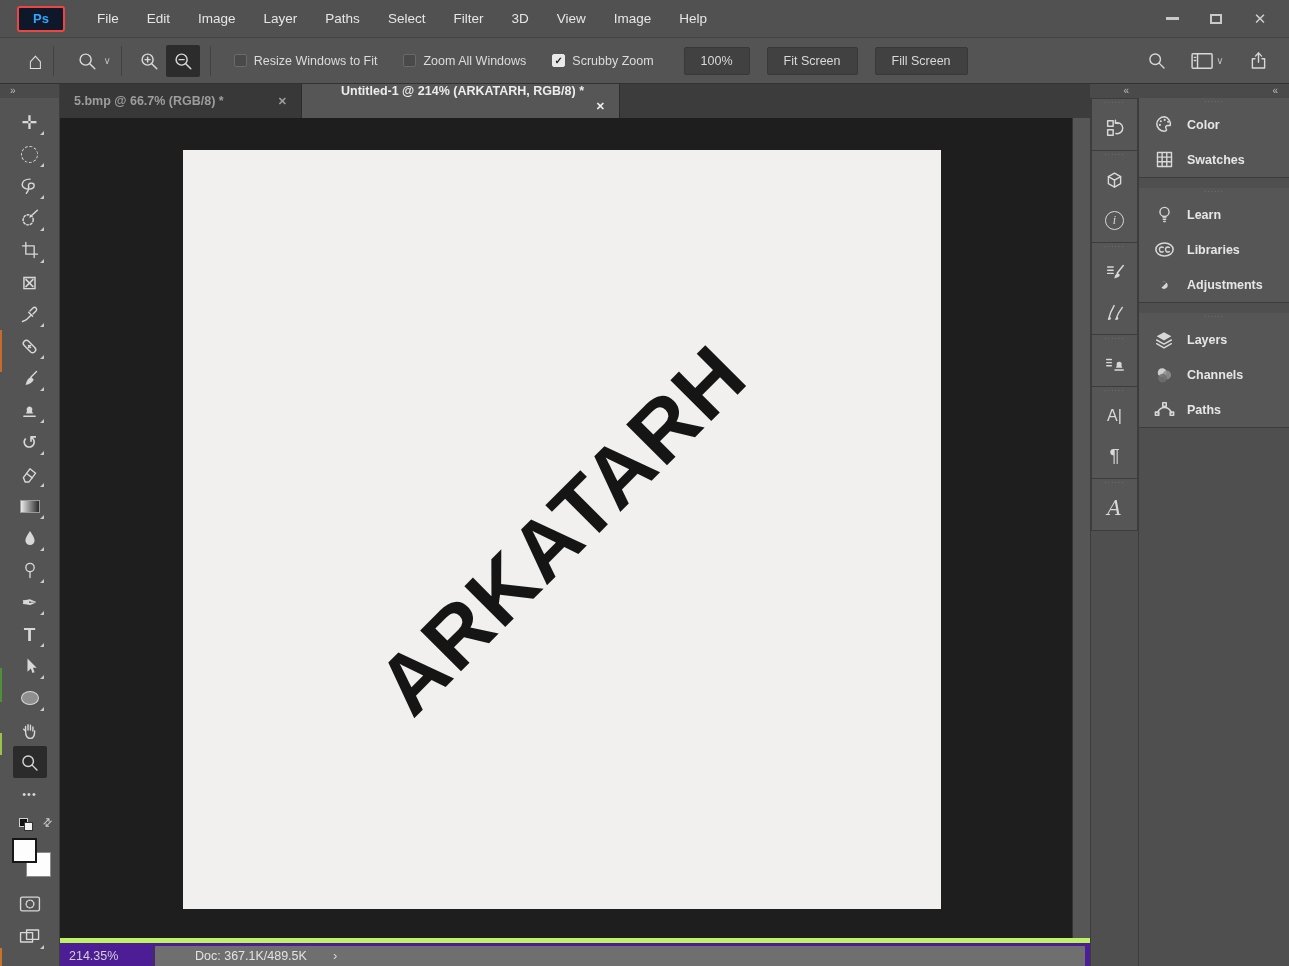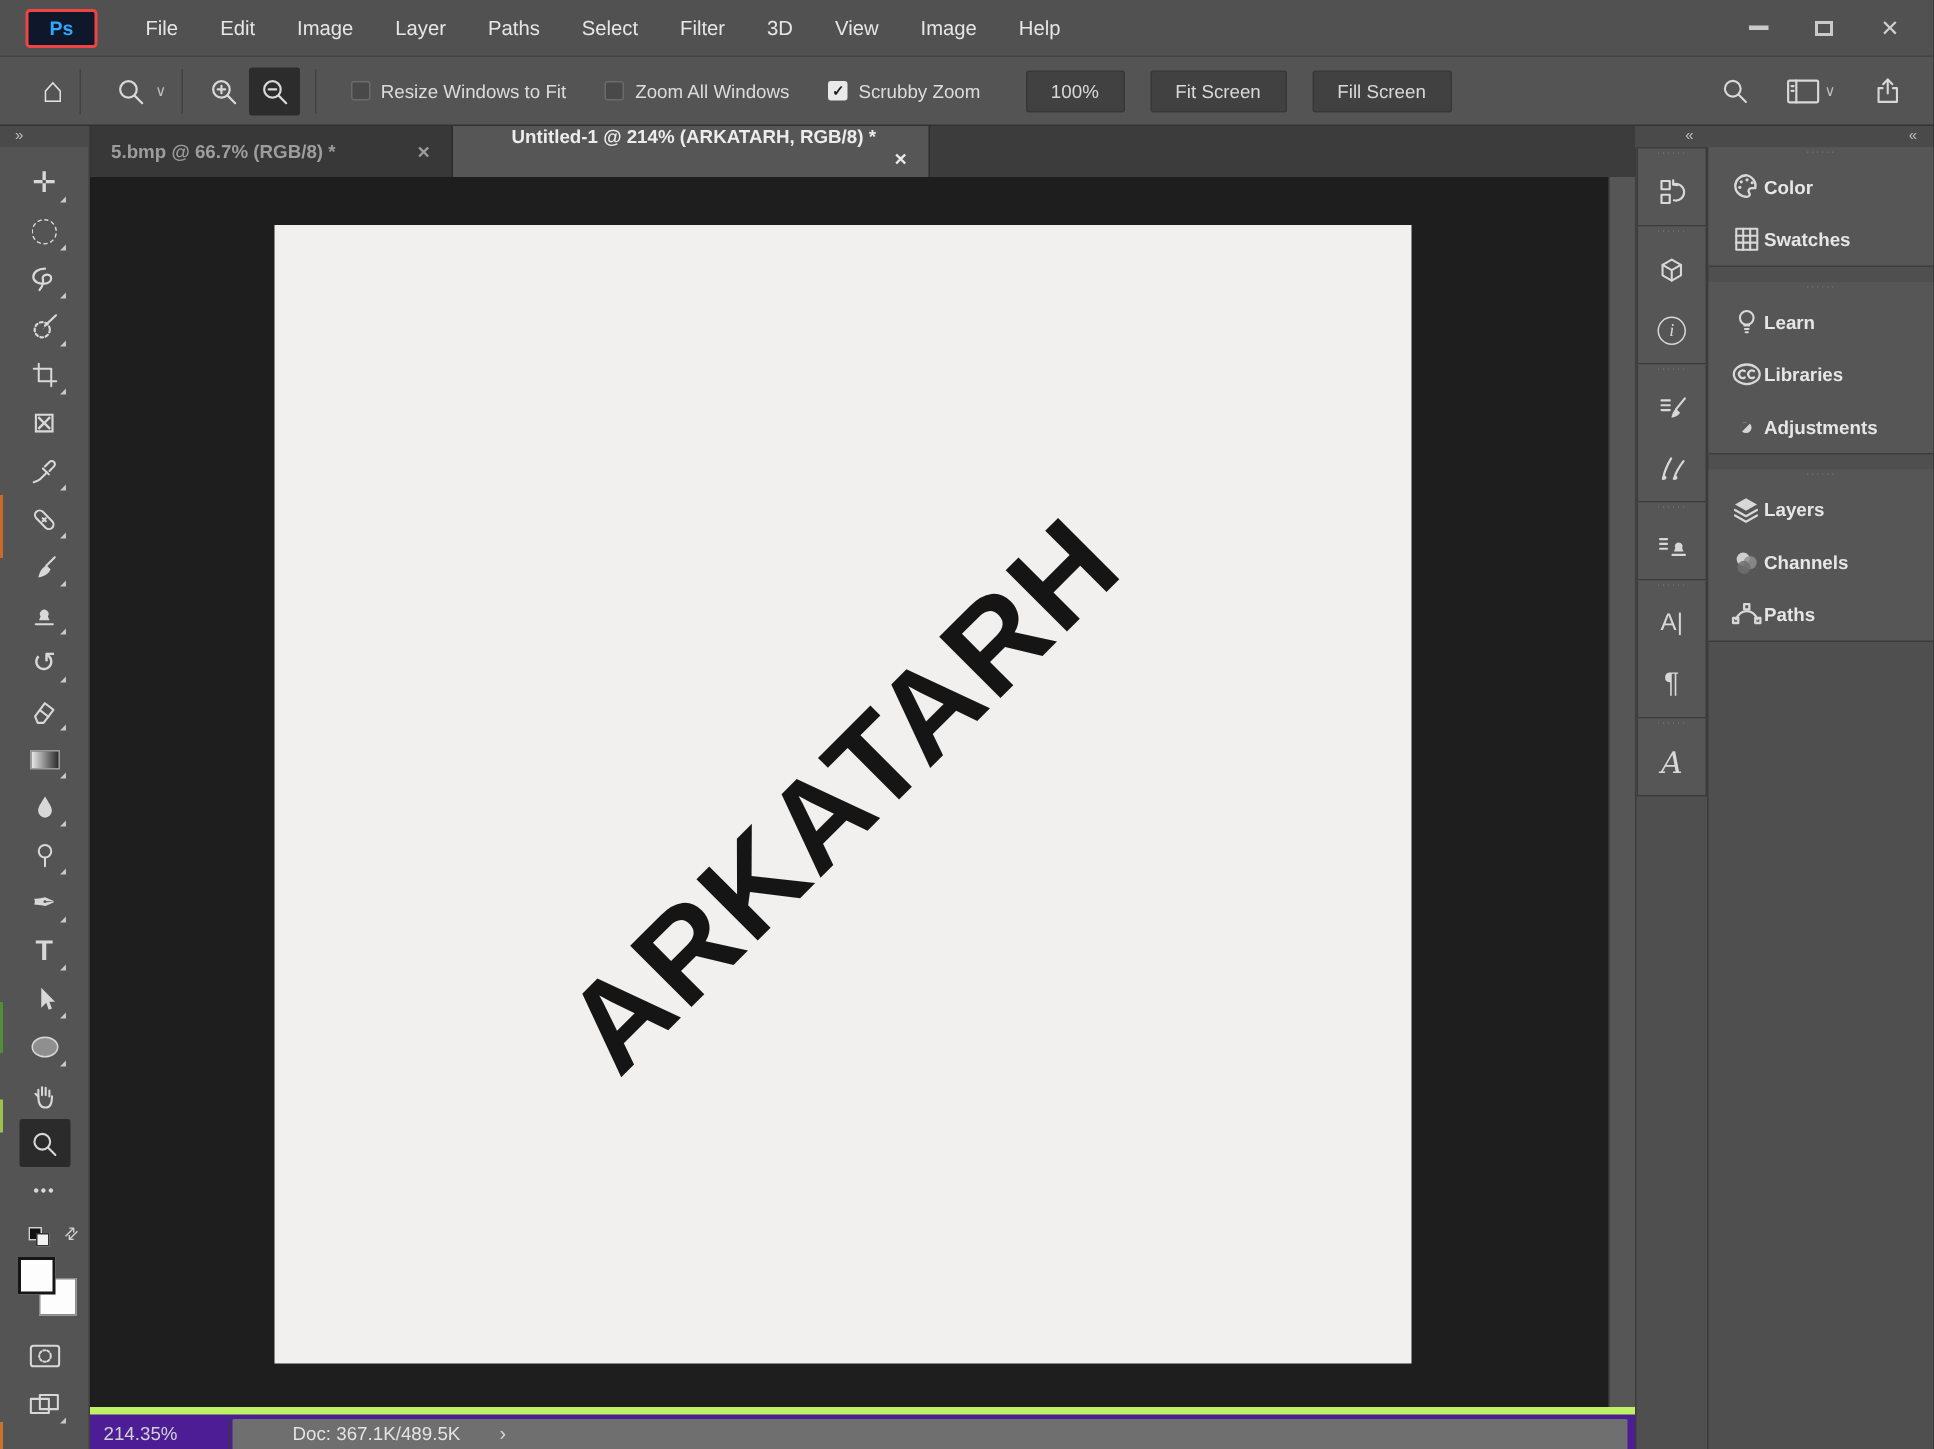--- a/index.html
+++ b/index.html
@@ -87,21 +87,21 @@
   .grip { height:9px; text-align:center; color:#777; font-size:7px; line-height:8px; letter-spacing:1px; overflow:hidden; }
   .strip-cell { height:40px; display:flex; align-items:center; justify-content:center; color:#d8d8d8; }
   .circle-i { width:19px; height:19px; border:1.6px solid #d8d8d8; border-radius:50%; display:flex; align-items:center; justify-content:center; font-size:12px; font-style:italic; font-family:"Liberation Serif", serif; }
   .char-ai { font-size:16px; letter-spacing:0; }
   .para { font-size:19px; }
   .glyphA { font-family:"DejaVu Serif", serif; font-style:italic; font-size:20px; }
 
   
   .panels { position:absolute; left:1138px; top:98px; width:151px; height:868px; background:#4f4f4f; border-left:1px solid #3c3c3c; }
   .panel-group { background:#565656; border-bottom:1px solid #3c3c3c; margin-bottom:10px; }
-  .panel-row { height:35px; display:flex; align-items:center; padding-left:13px; }
+  .panel-row { height:35px; display:flex; align-items:center; padding-left:13px; gap:11px; }
   .panel-row .p-ic { width:24px; display:flex; justify-content:center; color:#d6d6d6; }
   .panel-label { font-size:12.5px; font-weight:600; color:#e6e6e6; }
   .adj-glyph { font-size:17px; transform:rotate(45deg); display:inline-block; color:#d6d6d6; }
 
   .panelhdr-left { left:1090px; top:84px; width:48px; padding-right:8px; }
   .panelhdr-right { left:1138px; top:84px; width:151px; padding-right:10px; }
 
   
   .sliver { position:absolute; left:0; width:2px; }
 </style>

